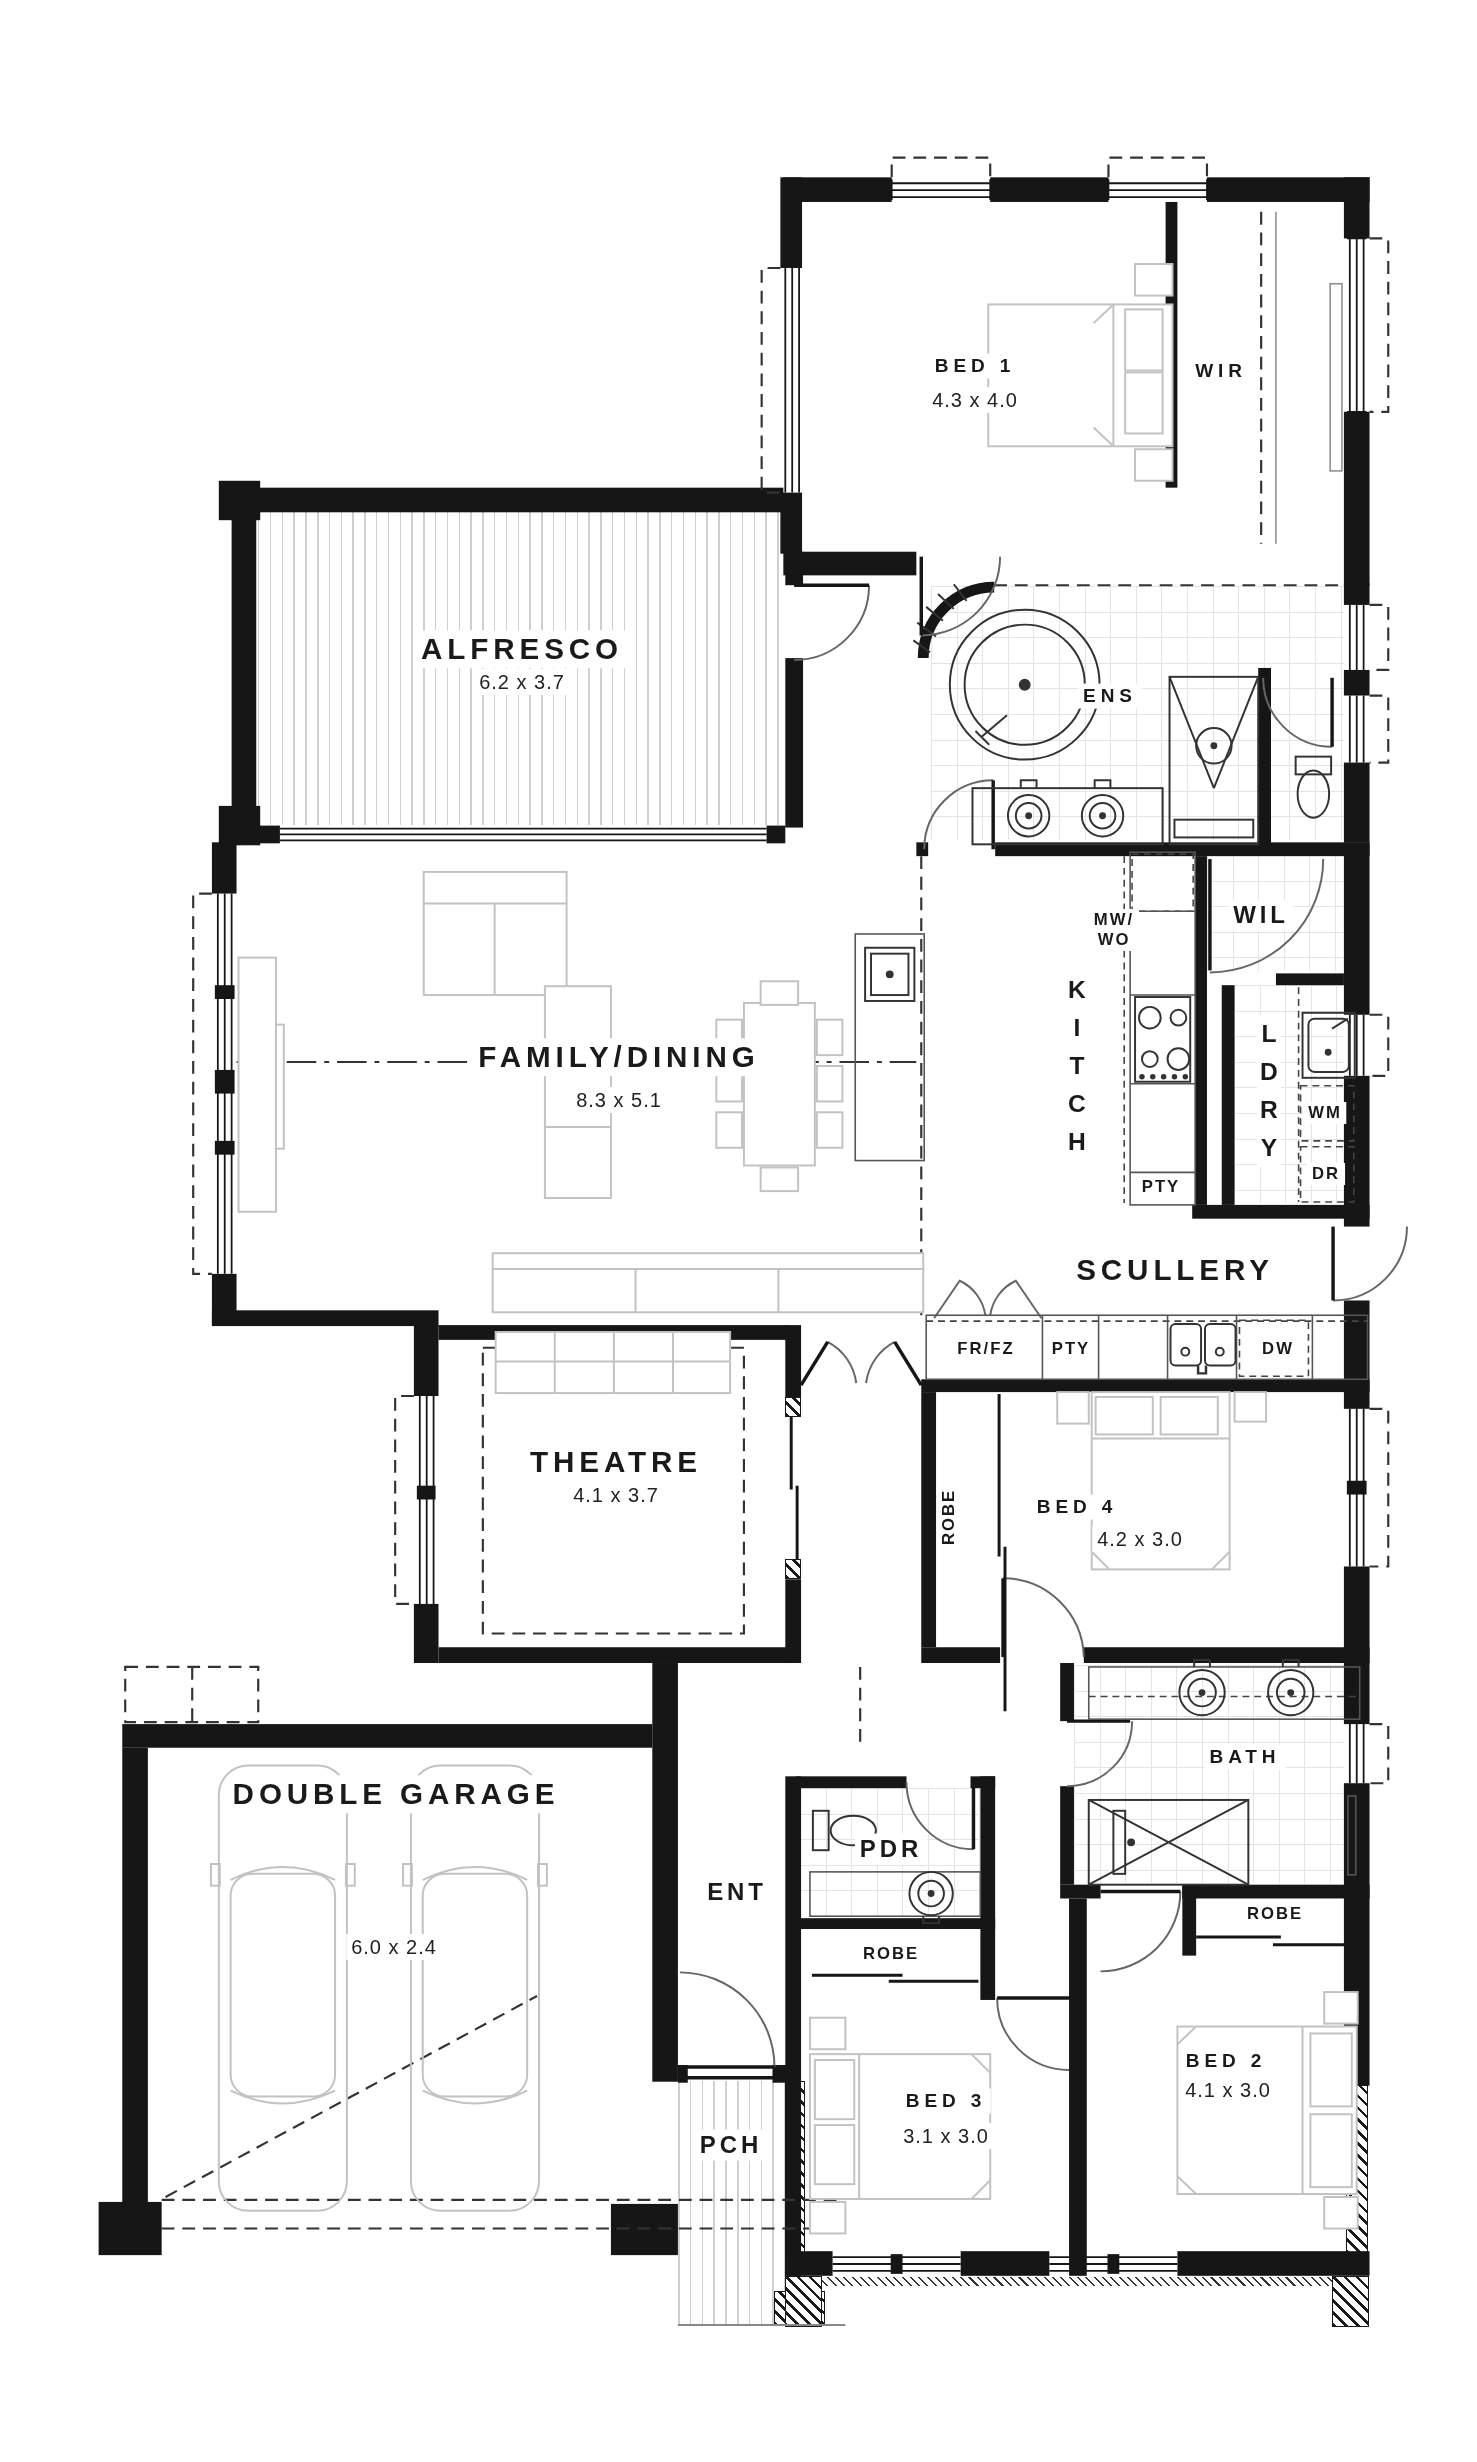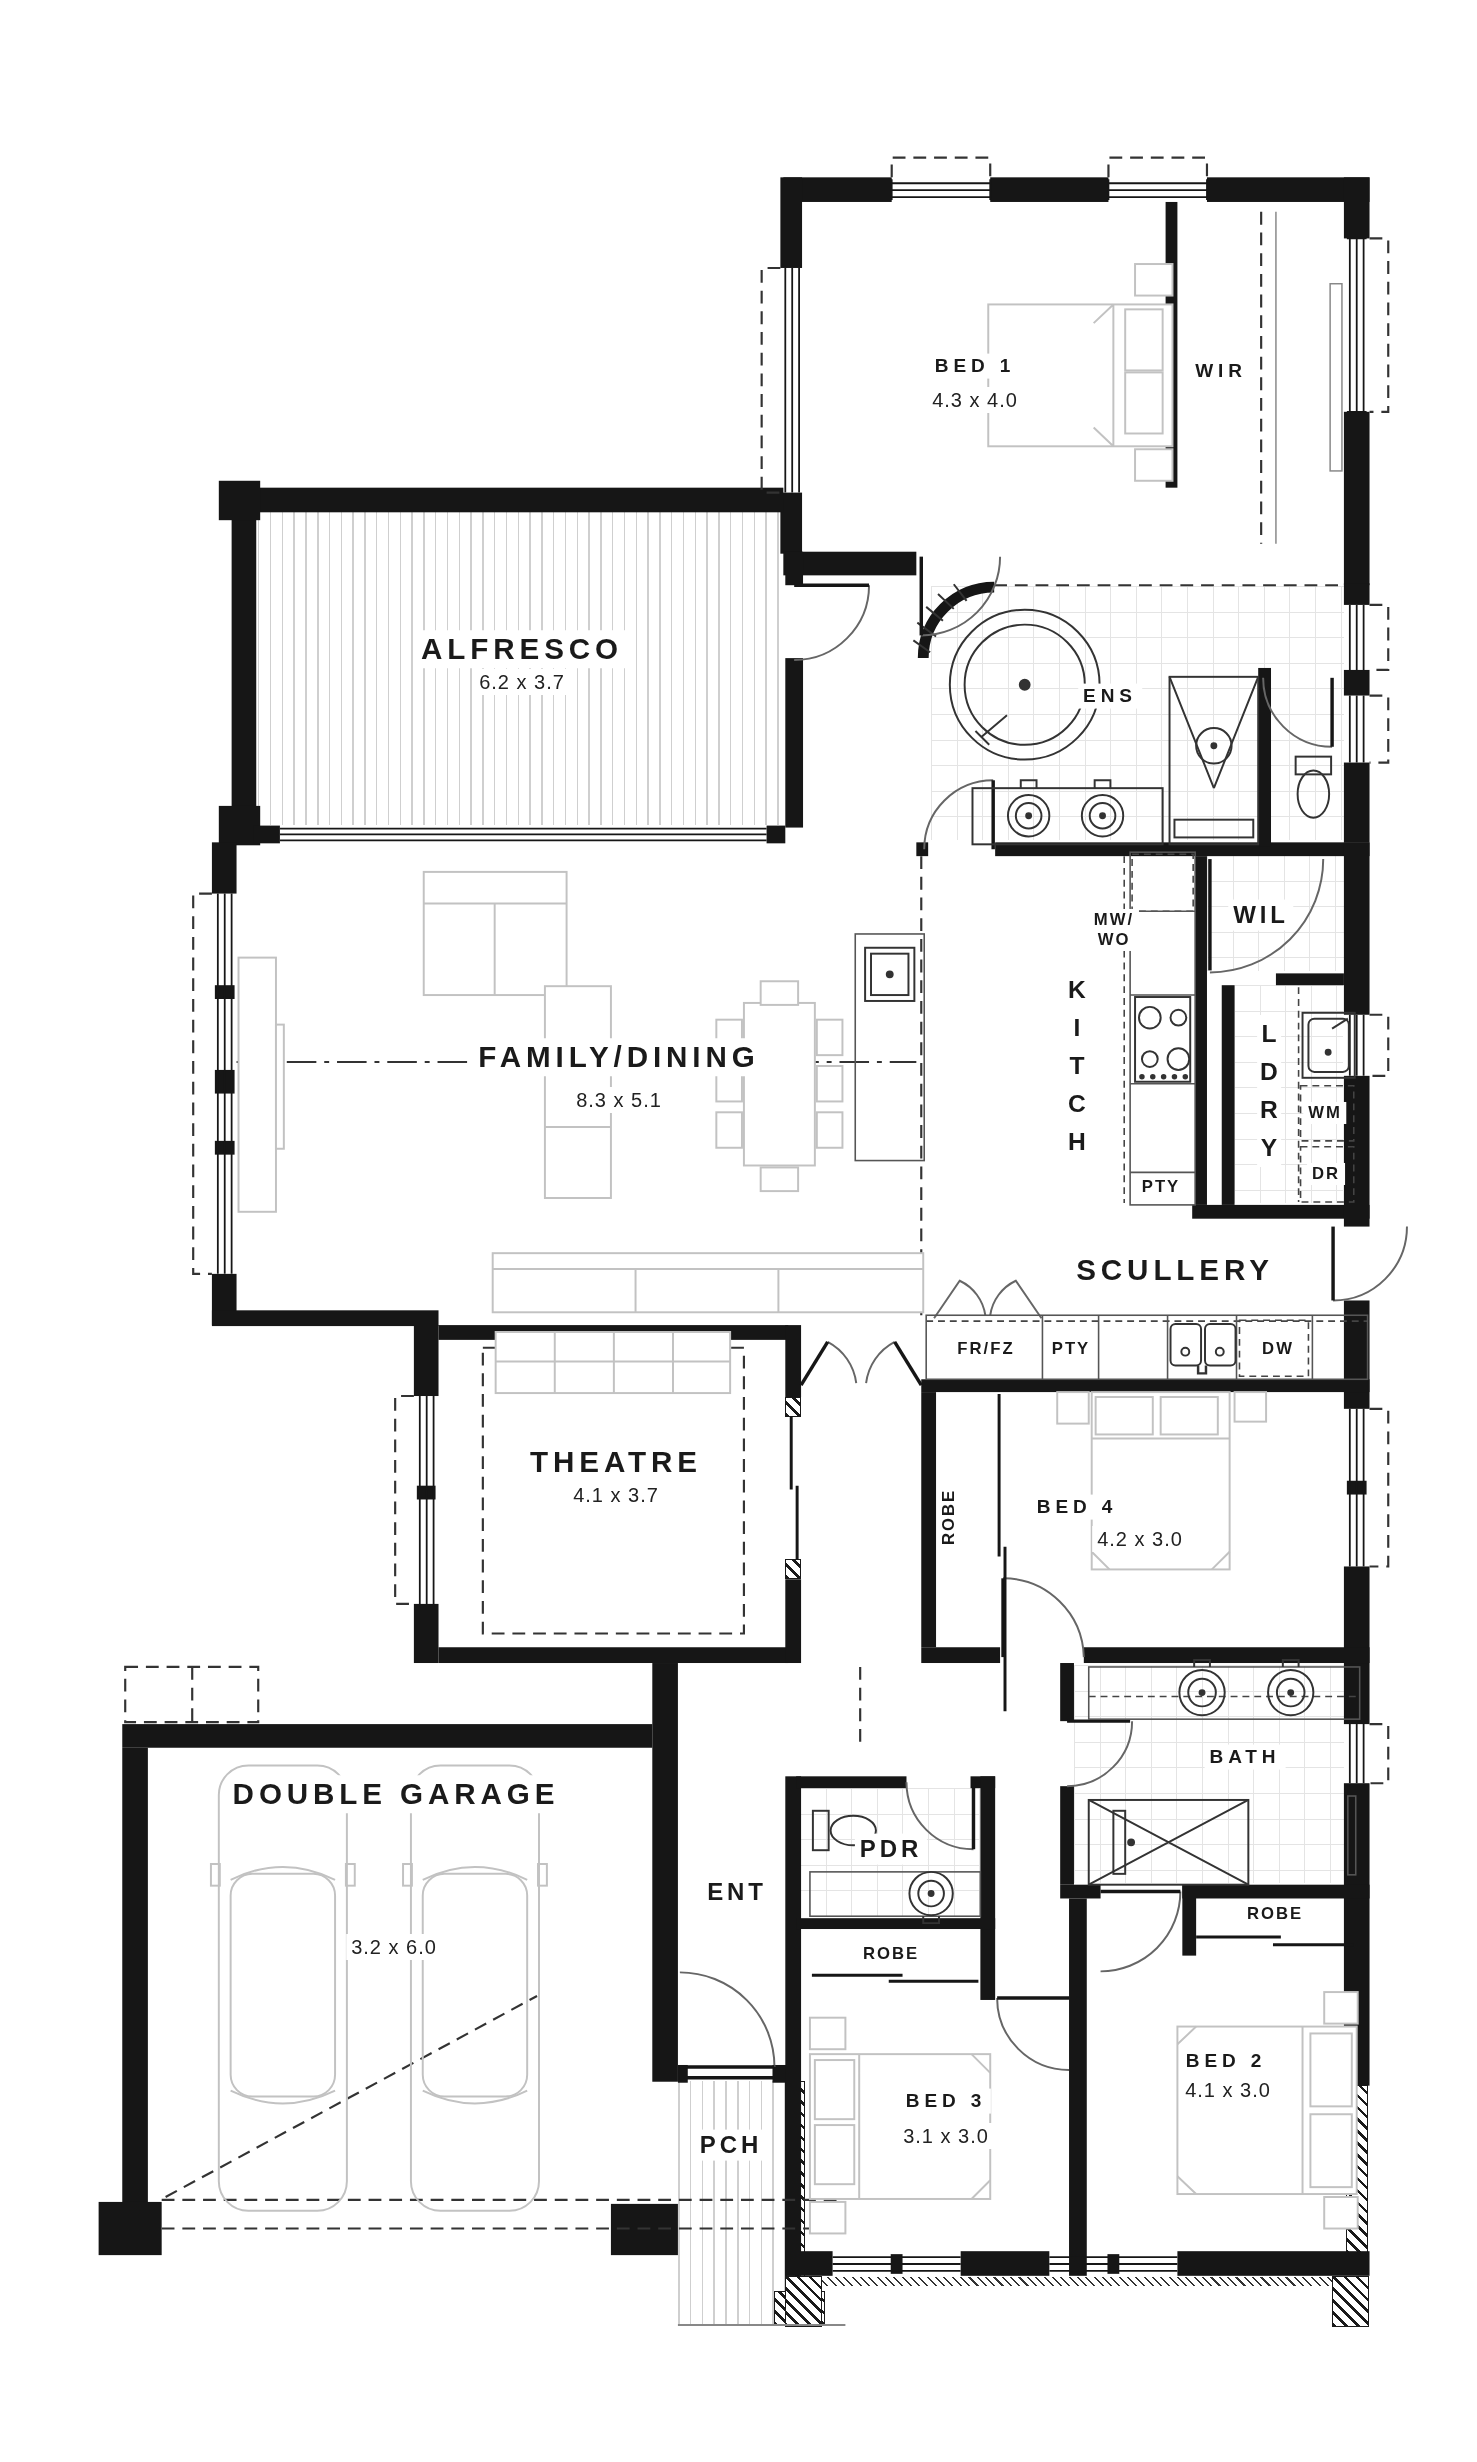--- a/index.html
+++ b/index.html
@@ -441,21 +441,21 @@
   <div class="lbl small" style="left:1071px;top:1349px;">PTY</div>
   <div class="lbl small" style="left:1278px;top:1349px;">DW</div>
   <div class="lbl big" style="left:616px;top:1462px;">THEATRE</div>
   <div class="lbl dims" style="left:616px;top:1495px;">4.1 x 3.7</div>
   <div class="lbl small rot" style="left:949px;top:1517px;">ROBE</div>
   <div class="lbl room" style="left:1077px;top:1507px;">BED 4</div>
   <div class="lbl dims" style="left:1140px;top:1539px;">4.2 x 3.0</div>
   <div class="lbl room" style="left:1245px;top:1757px;">BATH</div>
   <div class="lbl small" style="left:1275px;top:1914px;">ROBE</div>
   <div class="lbl big" style="left:396px;top:1794px;">DOUBLE GARAGE</div>
-  <div class="lbl dims" style="left:394px;top:1947px;">3.2 x 6.0</div>
+  <div class="lbl dims" style="left:394px;top:1947px;">6.0 x 2.4</div>
   <div class="lbl room-sm" style="left:737px;top:1892px;">ENT</div>
   <div class="lbl room-sm" style="left:891px;top:1849px;">PDR</div>
   <div class="lbl small" style="left:891px;top:1954px;">ROBE</div>
   <div class="lbl room" style="left:946px;top:2101px;">BED 3</div>
   <div class="lbl dims" style="left:946px;top:2136px;">3.1 x 3.0</div>
   <div class="lbl room" style="left:1226px;top:2061px;">BED 2</div>
   <div class="lbl dims" style="left:1228px;top:2090px;">4.1 x 3.0</div>
   <div class="lbl room-sm" style="left:731px;top:2145px;">PCH</div>
 </div>
 

